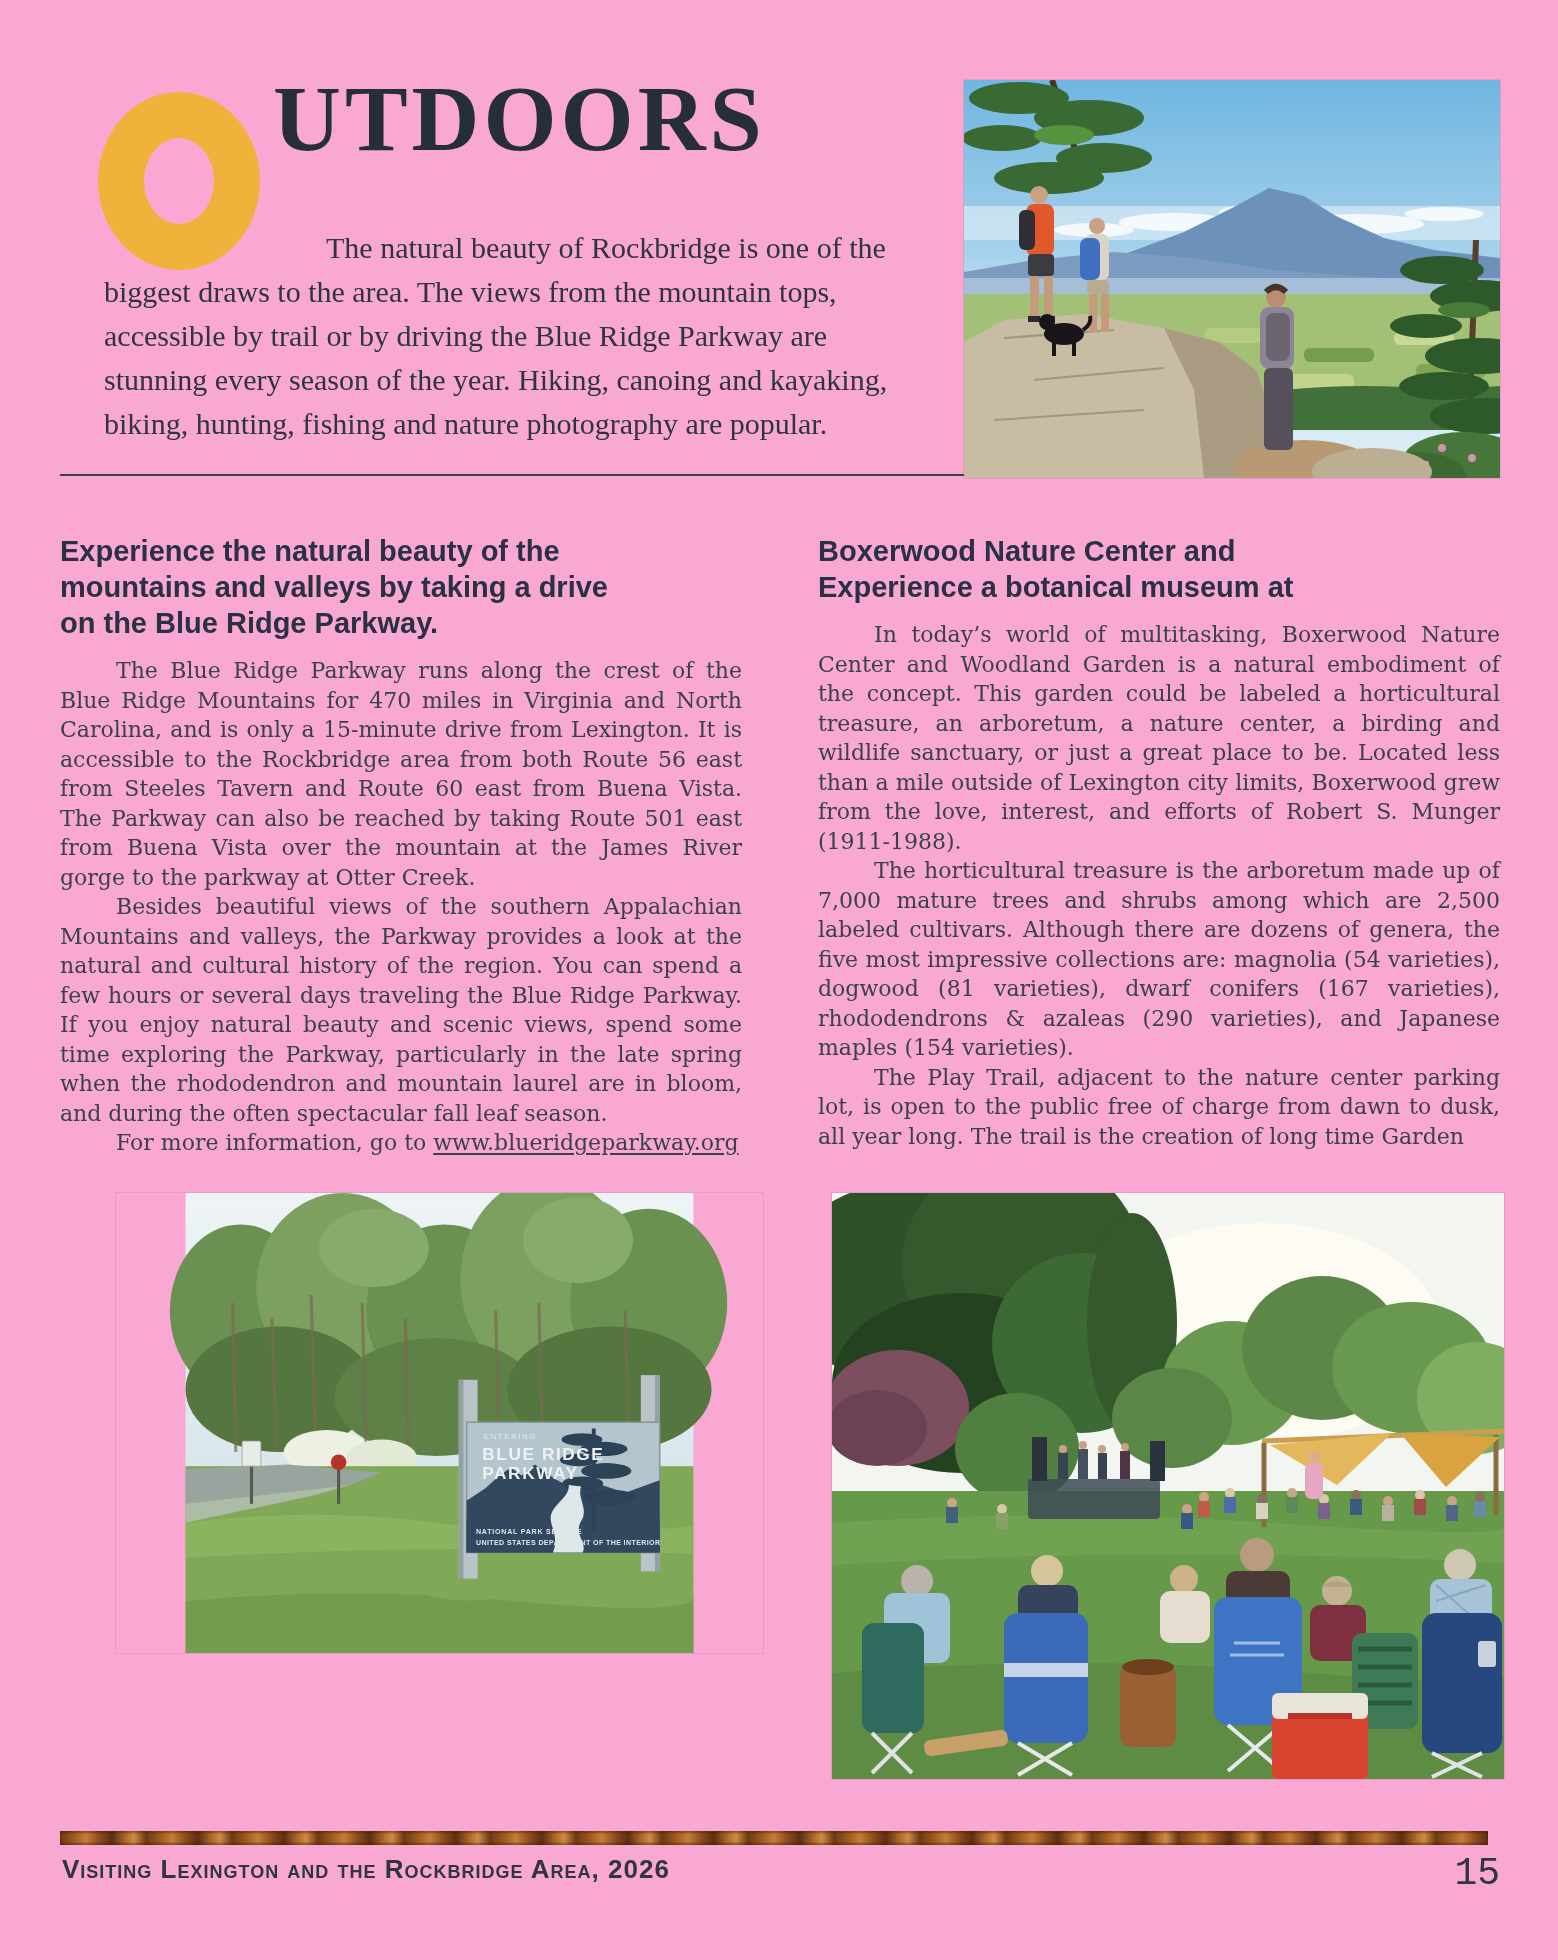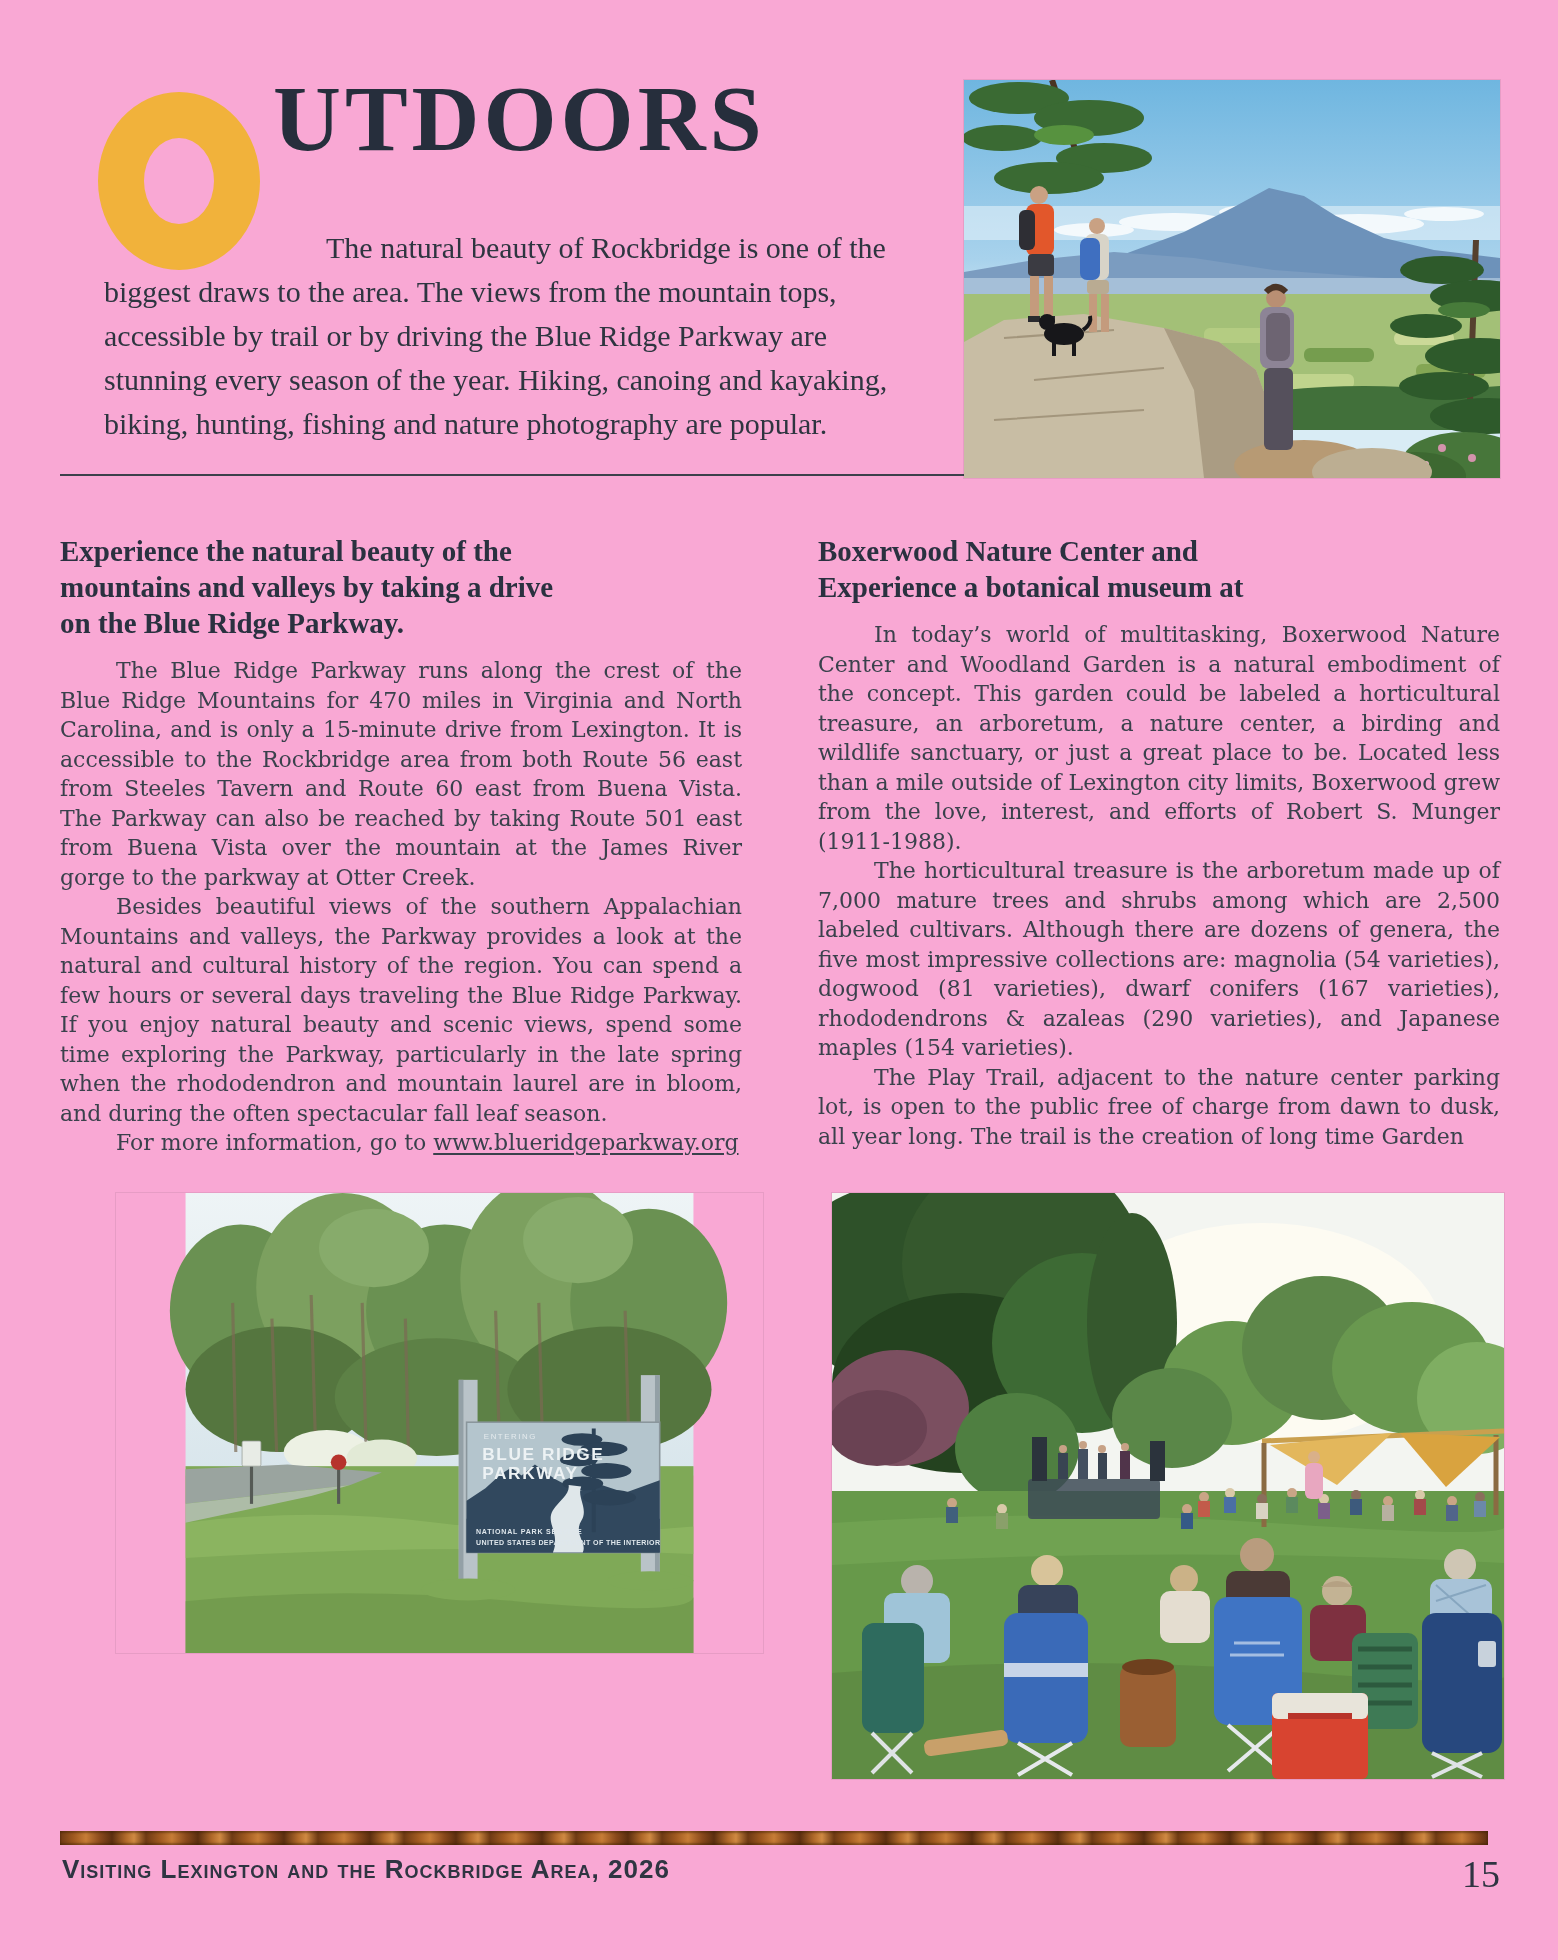--- a/index.html
+++ b/index.html
@@ -33,21 +33,21 @@
   #photo-overlook { left:964px; top:80px;  width:536px; height:398px; }
   #photo-sign     { left:76px;  top:1193px; width:647px; height:460px;margin-left:40px; }
   #photo-concert  { left:832px; top:1193px; width:672px; height:586px; }
   .photo svg { display:block; width:100%; height:100%; }
 
   
   .col { position:absolute; top:533px; width:682px; }
   #col-left  { left:60px; }
   #col-right { left:818px; }
   .col h2 {
-    font-family:Liberation Serif, serif; font-weight:700;
+    font-family:Liberation Sans, sans-serif; font-weight:700;
     font-size:29px; line-height:36px; color:#2a3140; margin-bottom:15px;
   }
   .col h2 span { display:block; }
   .col p {
     font-size:22px; line-height:29.5px; text-align:justify;
     text-indent:56px; color:#3a414c;
   }
   .weblink { text-decoration:underline; text-underline-offset:3px; }
 
   
@@ -59,21 +59,21 @@
     box-shadow:inset 0 2px 2px rgba(60,30,5,.45), inset 0 -2px 2px rgba(60,30,5,.45);
   }
   .footer-title {
     position:absolute; left:62px; top:1854px;
     font-family:"Liberation Sans", sans-serif; font-weight:600;
     font-variant:small-caps; letter-spacing:1px;
     font-size:26px; color:#2f3542; white-space:nowrap;
   }
   .footer-page {
     position:absolute; right:58px; top:1852px;
-    font-family:Liberation Serif, serif; font-weight:500;
+    font-family:Liberation Mono, monospace; font-weight:500;
     font-size:38px; color:#2f3542;
   }
 </style>
 </head>
 <body>
 
 <div id="page">
 
   <div class="drop-cap">
     <span class="sr">O</span>

